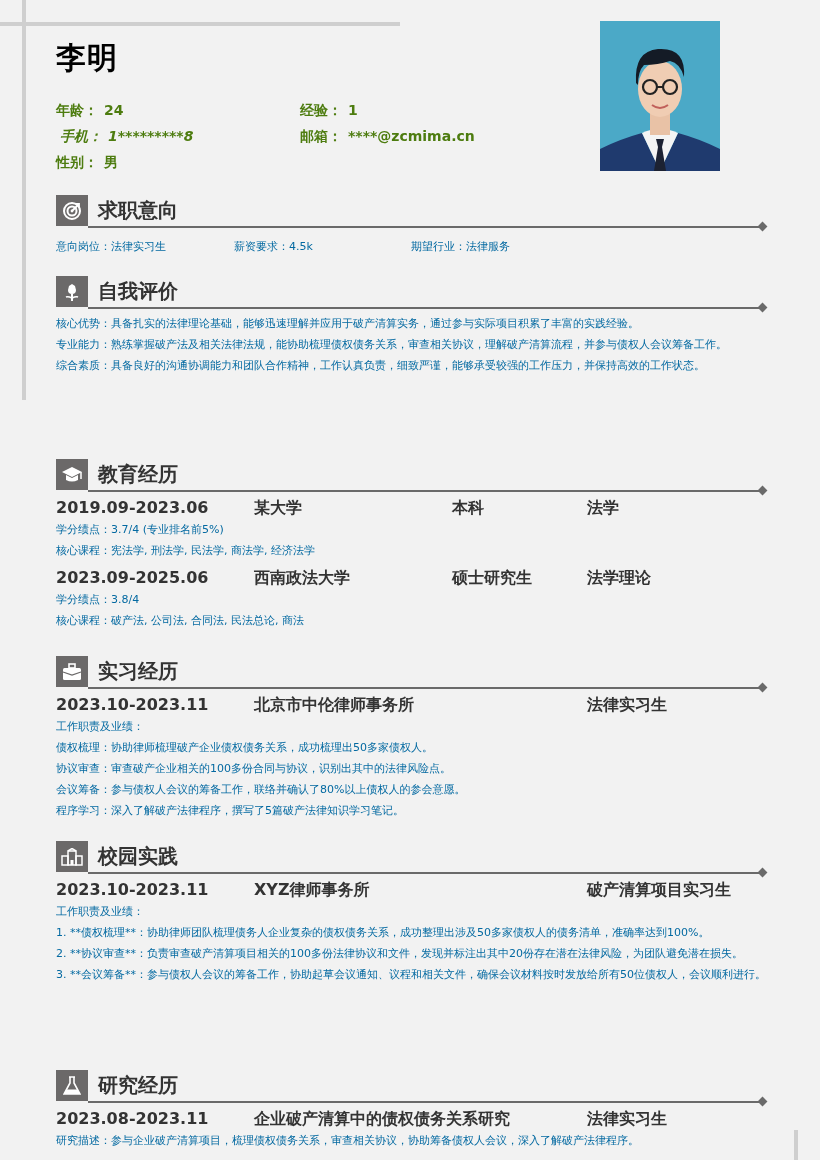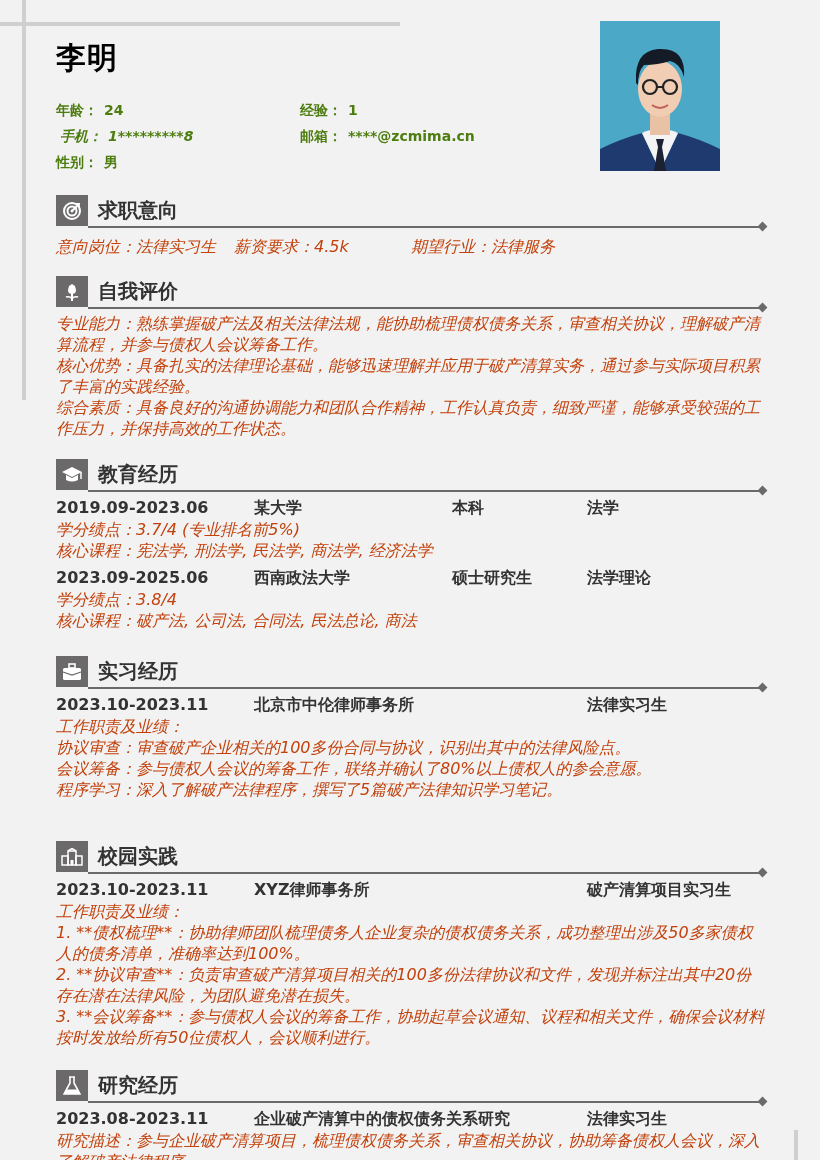--- a/index.html
+++ b/index.html
@@ -20,21 +20,21 @@
 
   .photo { position: absolute; left: 600px; top: 21px; width: 120px; height: 150px; overflow: hidden; background: #4aa8c6; }
 
   .section { position: absolute; left: 56px; width: 710px; }
   .sec-head { position: relative; height: 32px; }
   .sec-icon { position: absolute; left: 0; top: 0; width: 32px; height: 31px; background: #6b6969; display: flex; align-items: center; justify-content: center; }
   .sec-title { position: absolute; left: 42px; top: 2px; font-size: 20px; font-weight: bold; color: #333; }
   .sec-line { position: absolute; left: 32px; right: 4px; top: 31px; height: 1.5px; background: #6a6a6a; }
   .sec-diamond { position: absolute; right: 0; top: 28px; width: 7px; height: 7px; background: #6a6a6a; transform: rotate(45deg); }
 
-  .txt { font-size: 16px; color: #c2410c; line-height: 21px; font-style: italic; }
+  .txt { font-size: 11px; color: #0369a1; line-height: 21px; }
   .row { position: relative; height: 24px; font-size: 16px; font-weight: bold; color: #333; }
   .row span { position: absolute; top: 3px; }
 </style>
 </head>
 <body>
 
 <div class="deco-vline"></div>
 <div class="deco-hline"></div>
 <div class="deco-br"></div>
 
@@ -91,22 +91,22 @@
           <path d="M9 2 L12 4 L13 8 Q13 12 9 12 Q5 12 5 8 L6 4 Z" fill="#fff"></path>
           <line x1="9" y1="12" x2="9" y2="19" stroke="#fff" stroke-width="2"></line>
           <path d="M9 16 Q5 14 3 15 M9 16 Q13 14 15 15" stroke="#fff" stroke-width="1.5" fill="none"></path>
         </svg>
     </div>
     <div class="sec-title">自我评价</div>
     <div class="sec-line"></div>
     <div class="sec-diamond"></div>
   </div>
   <div style="margin-top:5px;">
+    <p class="txt">核心优势：具备扎实的法律理论基础，能够迅速理解并应用于破产清算实务，通过参与实际项目积累了丰富的实践经验。</p>
     <p class="txt">专业能力：熟练掌握破产法及相关法律法规，能协助梳理债权债务关系，审查相关协议，理解破产清算流程，并参与债权人会议筹备工作。</p>
-    <p class="txt">核心优势：具备扎实的法律理论基础，能够迅速理解并应用于破产清算实务，通过参与实际项目积累了丰富的实践经验。</p>
     <p class="txt">综合素质：具备良好的沟通协调能力和团队合作精神，工作认真负责，细致严谨，能够承受较强的工作压力，并保持高效的工作状态。</p>
   </div>
 </div>
 
 <div class="section" style="top:459px;">
   <div class="sec-head">
     <div class="sec-icon">
       <svg width="22" height="18" viewBox="0 0 22 18">
           <path d="M1 6 L11 1 L21 6 L11 11 Z" fill="#fff"></path>
           <path d="M5 9 L5 14 Q11 17 17 14 L17 9 L11 12 Z" fill="#fff"></path>
@@ -152,20 +152,21 @@
     <div class="sec-line"></div>
     <div class="sec-diamond"></div>
   </div>
   <div style="margin-top:4px;">
     <div class="row">
       <span style="left:0;">2023.10-2023.11</span>
       <span style="left:198px;">北京市中伦律师事务所</span>
       <span style="left:531px;">法律实习生</span>
     </div>
     <p class="txt">工作职责及业绩：</p>
+    <p class="txt">债权梳理：协助律师梳理破产企业债权债务关系，成功梳理出50多家债权人。</p>
     <p class="txt">协议审查：审查破产企业相关的100多份合同与协议，识别出其中的法律风险点。</p>
     <p class="txt">会议筹备：参与债权人会议的筹备工作，联络并确认了80%以上债权人的参会意愿。</p>
     <p class="txt">程序学习：深入了解破产法律程序，撰写了5篇破产法律知识学习笔记。</p>
   </div>
 </div>
 
 <div class="section" style="top:841px;">
   <div class="sec-head">
     <div class="sec-icon">
       <svg width="22" height="18" viewBox="0 0 22 18">

